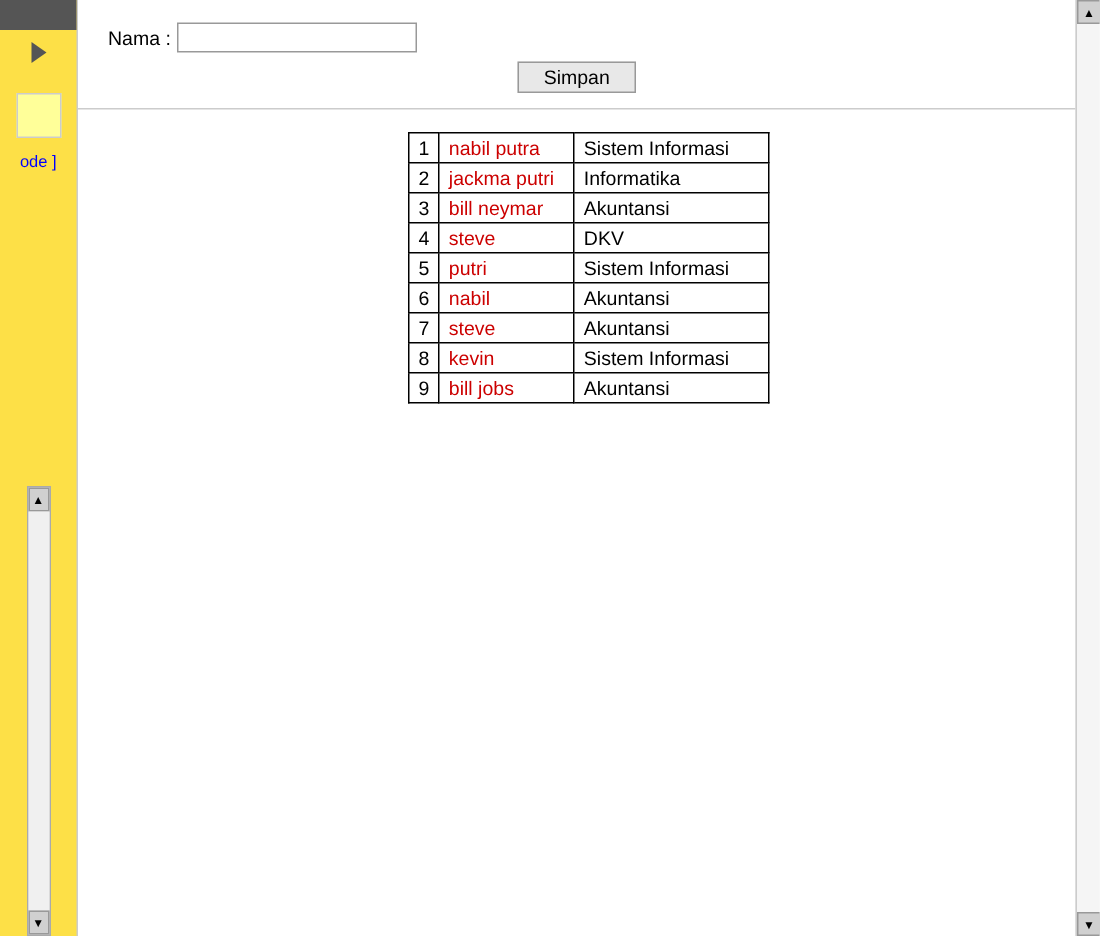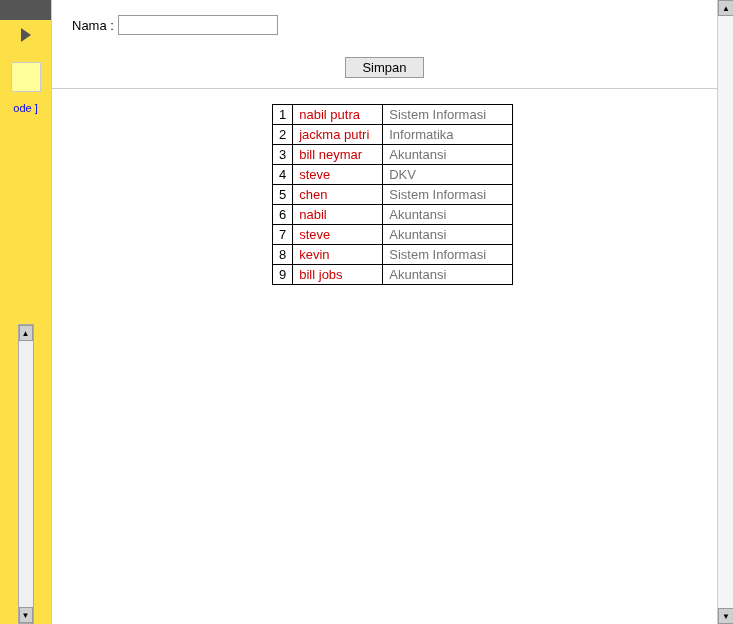--- a/index.html
+++ b/index.html
@@ -137,21 +137,20 @@
       justify-content: center;
       margin-top: 4px;
     }
 
     .simpan-button {
       padding: 2px 16px;
       font-size: 13px;
       border: 1px solid #999;
       background: #e8e8e8;
       cursor: pointer;
-      margin-top: 16px;
     }
 
     
     .table-section {
       padding: 15px 20px;
     }
 
     .data-table {
       border-collapse: collapse;
       margin-left: 200px;
@@ -169,21 +168,21 @@
       width: 20px;
     }
 
     .data-table td:nth-child(2) {
       color: #cc0000;
       min-width: 90px;
       margin-left: 40px;
     }
 
     .data-table td:nth-child(3) {
-      color: #737373;
+      color: #000000;
       min-width: 130px;
       margin-top: 29px;
     }
 
     
     .right-scroll {
       width: 16px;
       display: flex;
       flex-direction: column;
       background: #e0e0e0;
@@ -259,21 +258,21 @@
               <td>bill neymar</td>
               <td>Akuntansi</td>
             </tr>
             <tr>
               <td>4</td>
               <td>steve</td>
               <td>DKV</td>
             </tr>
             <tr>
               <td>5</td>
-              <td>chen</td>
+              <td>putri</td>
               <td>Sistem Informasi</td>
             </tr>
             <tr>
               <td>6</td>
               <td>nabil</td>
               <td>Akuntansi</td>
             </tr>
             <tr>
               <td>7</td>
               <td>steve</td>

